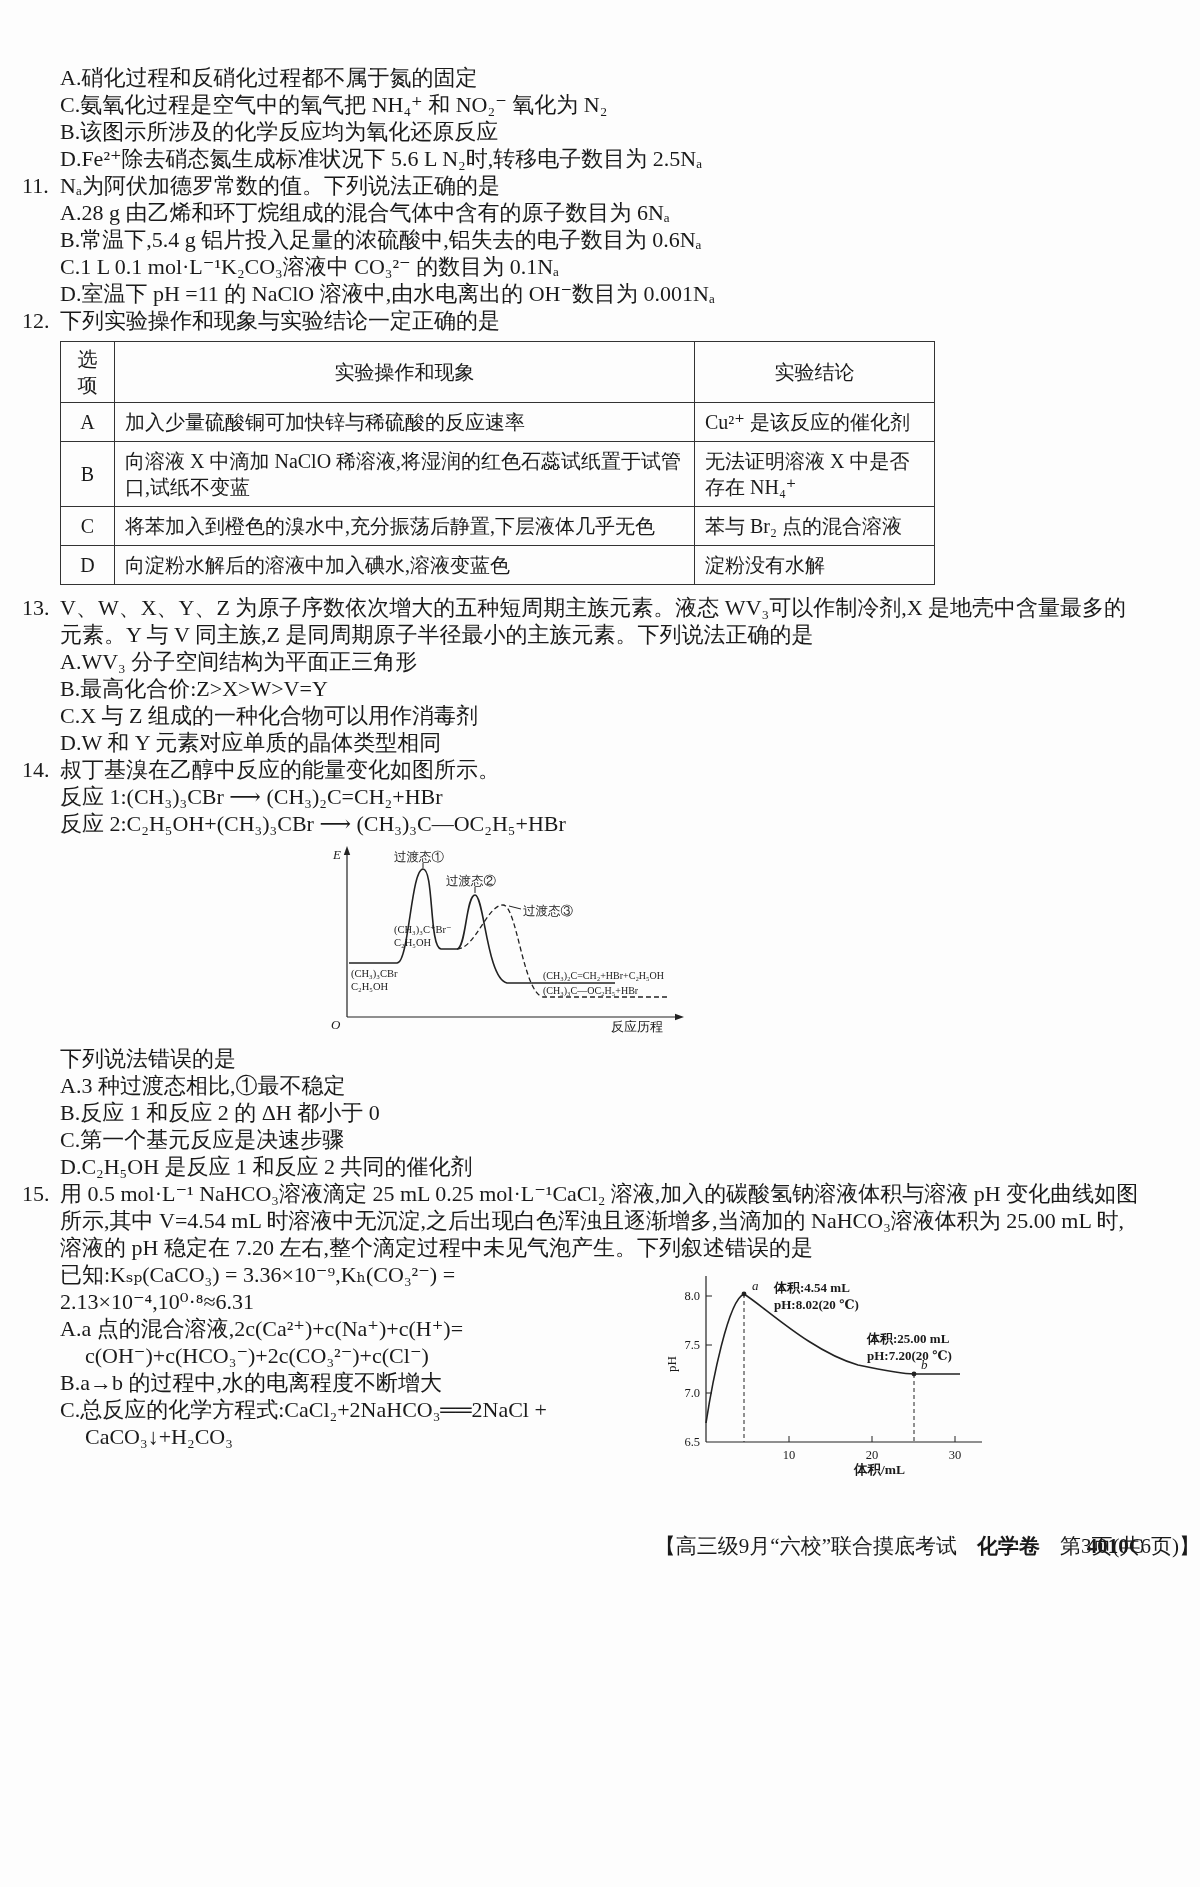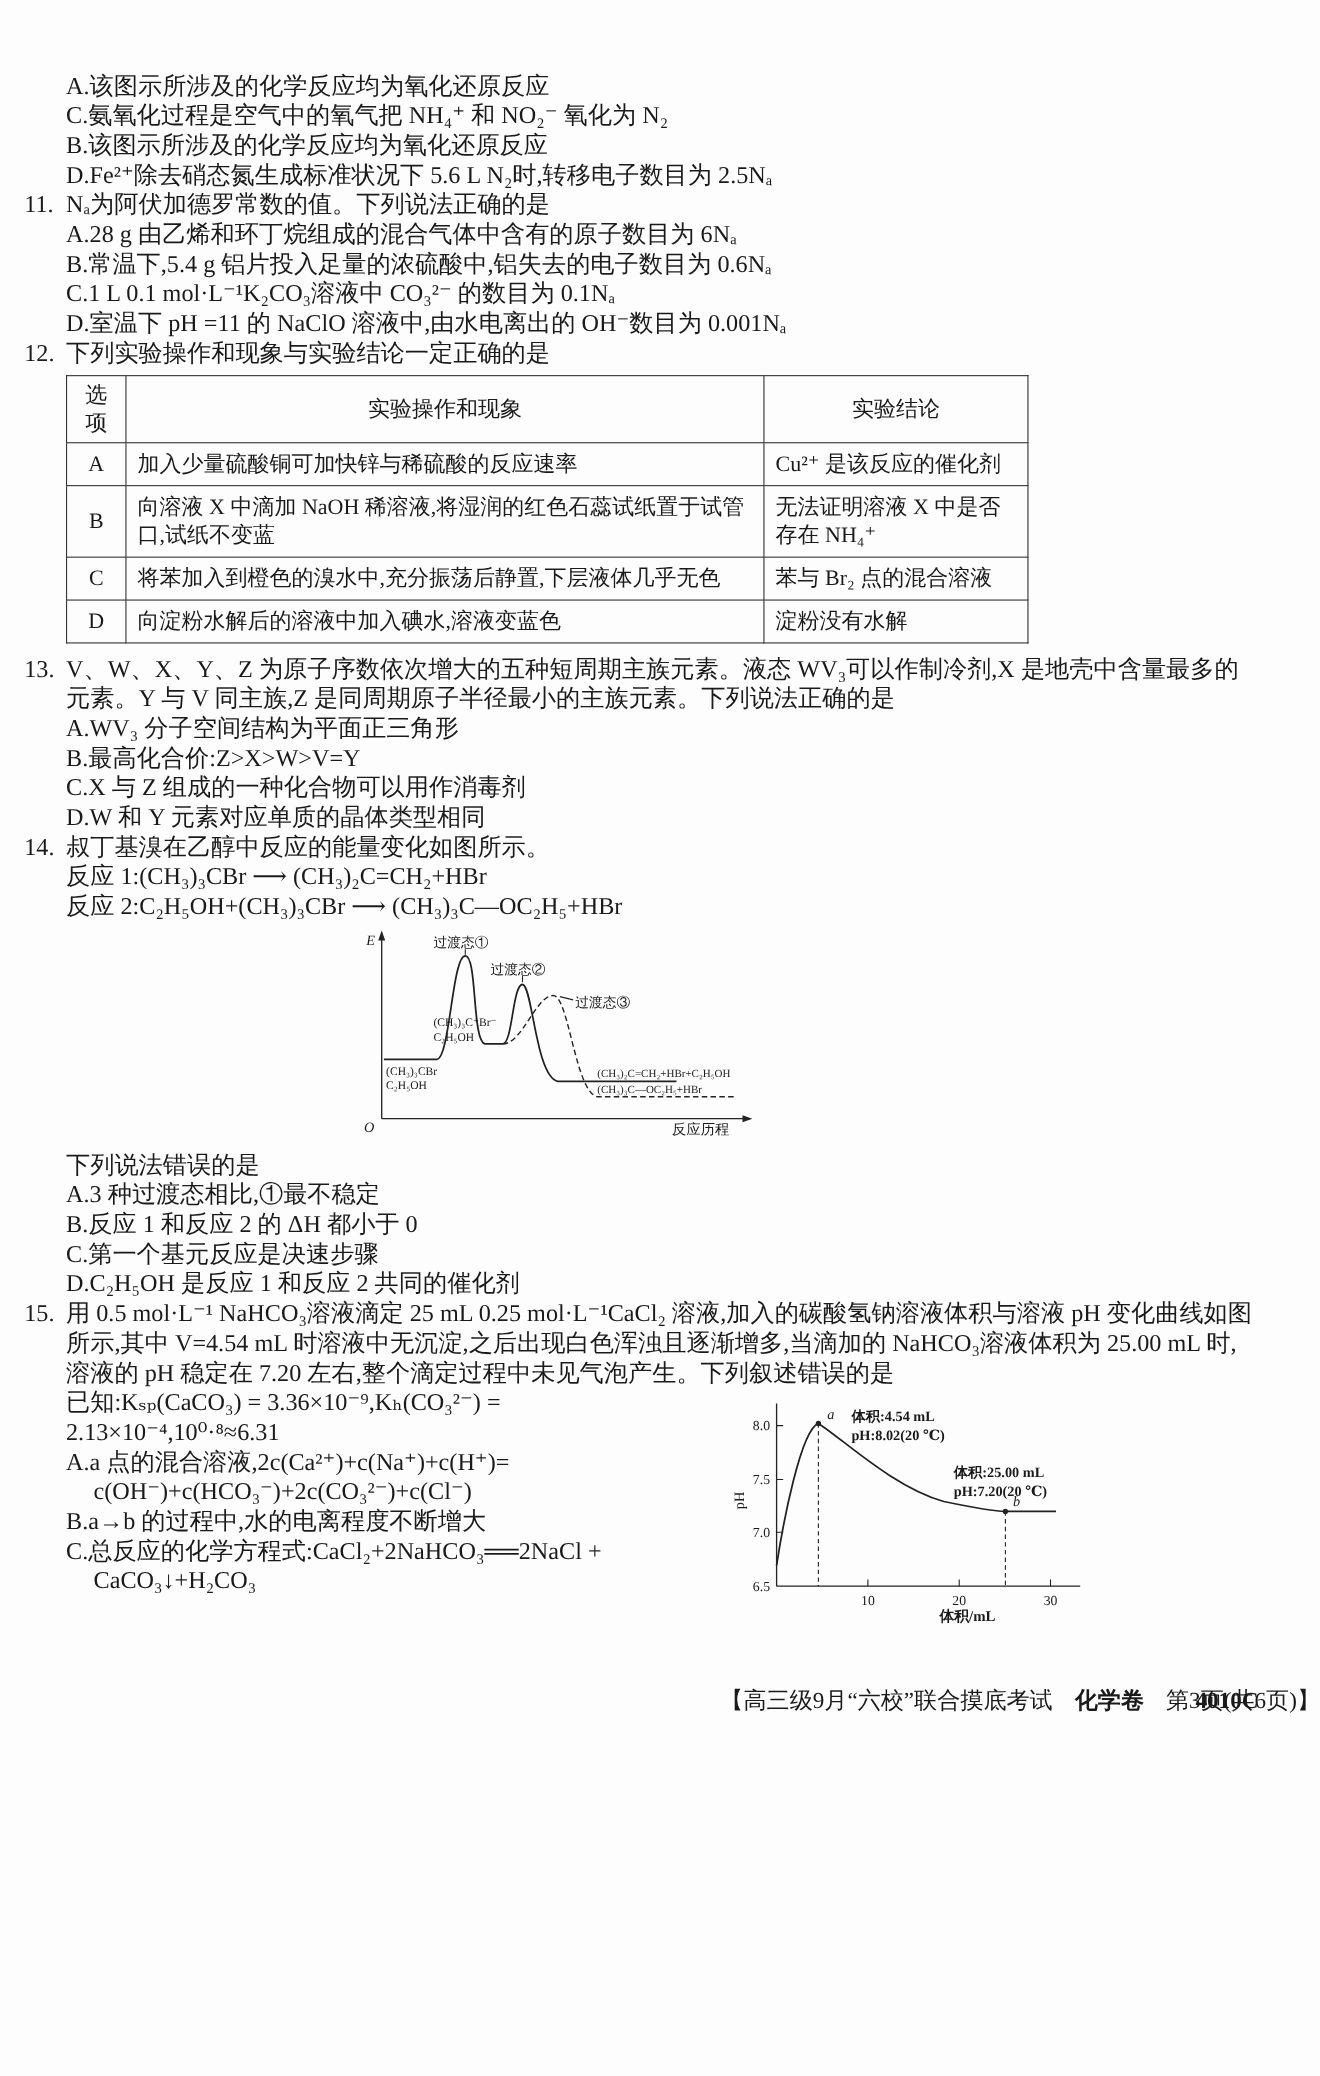--- a/index.html
+++ b/index.html
@@ -30,21 +30,21 @@
   .footer .subj{font-weight:bold;margin:0 20px;}
   .code{position:absolute;right:56px;top:1533px;font-size:21px;font-weight:bold;}
   svg text{font-family:"Liberation Serif","DejaVu Serif",serif;fill:#1a1a1a;}
 </style>
 </head>
 <body>
 
 <div class="sheet">
 
   <div class="indent">
-    <div class="opt">A.该图示所涉及的化学反应均为氧化还原反应</div>
+    <div class="opt">A.硝化过程和反硝化过程都不属于氮的固定</div>
     <div class="opt">C.氨氧化过程是空气中的氧气把 NH₄⁺ 和 NO₂⁻ 氧化为 N₂</div>
     <div class="opt">B.该图示所涉及的化学反应均为氧化还原反应</div>
     <div class="opt">D.Fe²⁺除去硝态氮生成标准状况下 5.6 L N₂时,转移电子数目为 2.5Nₐ</div>
   </div>
 
   <div class="q">
     <div class="qrow">
       <div class="qnum">11.</div>
       <div class="qbody">
         <div>Nₐ为阿伏加德罗常数的值。下列说法正确的是</div>
@@ -72,21 +72,21 @@
         </tr>
       </thead>
       <tbody>
         <tr>
           <td class="col-opt">A</td>
           <td class="col-op">加入少量硫酸铜可加快锌与稀硫酸的反应速率</td>
           <td class="col-con">Cu²⁺ 是该反应的催化剂</td>
         </tr>
         <tr>
           <td class="col-opt">B</td>
-          <td class="col-op">向溶液 X 中滴加 NaOH 稀溶液,将湿润的红色石蕊试纸置于试管口,试纸不变蓝</td>
+          <td class="col-op">向溶液 X 中滴加 NaClO 稀溶液,将湿润的红色石蕊试纸置于试管口,试纸不变蓝</td>
           <td class="col-con">无法证明溶液 X 中是否存在 NH₄⁺</td>
         </tr>
         <tr>
           <td class="col-opt">C</td>
           <td class="col-op">将苯加入到橙色的溴水中,充分振荡后静置,下层液体几乎无色</td>
           <td class="col-con">苯与 Br₂ 点的混合溶液</td>
         </tr>
         <tr>
           <td class="col-opt">D</td>
           <td class="col-op">向淀粉水解后的溶液中加入碘水,溶液变蓝色</td>

